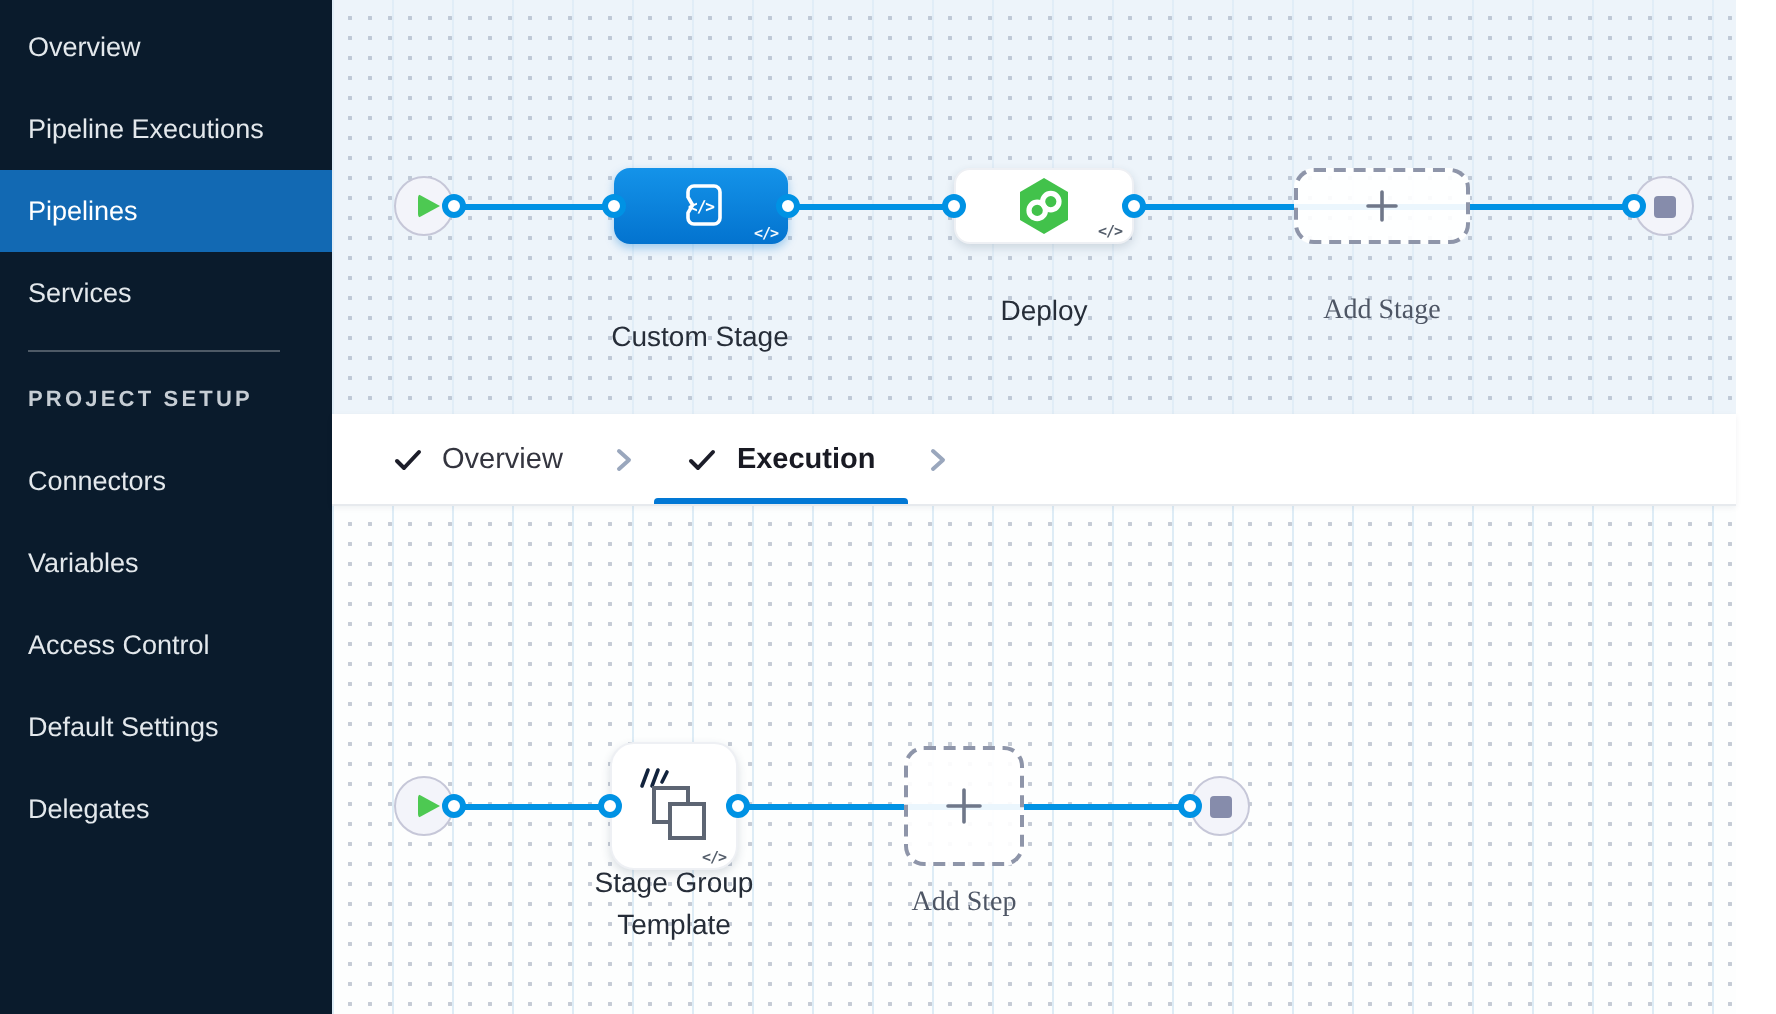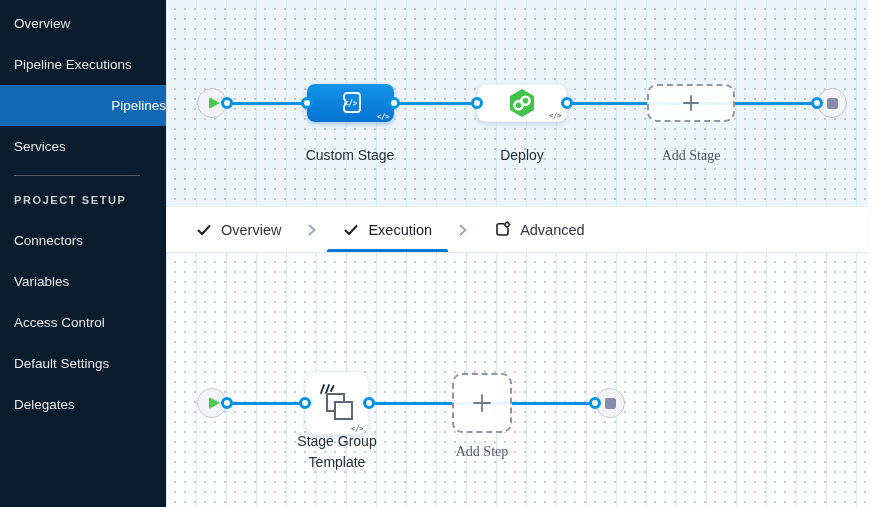--- a/index.html
+++ b/index.html
@@ -4,21 +4,21 @@
 <style>
   * { box-sizing: border-box; margin: 0; padding: 0; }
   html,body { width: 888px; height: 507px; overflow: hidden; }
   body { font-family: "Liberation Sans", sans-serif; }
   .app { display: flex; width: 868px; height: 507px; }
 
   
   .sidebar { width: 166px; height: 100%; background: #0a1b2c; flex: 0 0 166px; padding-top: 3px; }
   .nav-item { height: 41px; display: flex; align-items: center; padding-left: 14px;
               color: #e3e8ec; font-size: 13.5px; cursor: pointer; }
-  .nav-item.active { background: #1269b3; color: #ffffff; justify-content: flex-end; }
+  .nav-item.active { background: #1269b3; color: #ffffff; }
   .side-divider { border-top: 1px solid rgba(255,255,255,0.28); margin: 8px 26px 8px 14px; }
   .section-label { height: 32px; display: flex; align-items: center; padding-left: 14px;
                    color: #c6cdd4; font-size: 11px; letter-spacing: 1.6px; font-weight: 600; margin-bottom: 4px; }
 
   
   .main { flex: 1; display: flex; flex-direction: column; min-width: 0; }
 
   .canvas { position: relative; overflow: hidden; }
   .canvas-stage {
     height: 207px;
@@ -38,21 +38,21 @@
     background-size: auto, 10px 10px;
     background-position: 0 0, 4px 4px;
   }
 
   
   .tab-bar { height: 46px; background: #ffffff; display: flex; align-items: center;
              padding-left: 8px; border-bottom: 1px solid #e7eaee;
              box-shadow: 0 1px 3px rgba(20,40,70,0.06); position: relative; z-index: 5; }
   .tab { display: flex; align-items: center; gap: 9px; padding: 0 22px; height: 100%;
          position: relative; font-size: 14.5px; color: #34353f; cursor: pointer; }
-  .tab.active { font-weight: 400; color: #191a23; }
+  .tab.active { font-weight: 700; color: #191a23; }
   .tab.active::after { content: ""; position: absolute; left: 6px; right: 6px; bottom: 0;
                        height: 3px; background: #0278d5; border-radius: 2px 2px 0 0; }
   .tab-sep { display: flex; align-items: center; margin: 0 2px; }
 
   
   .edge { position: absolute; height: 3px; background: #0092e4; border-radius: 2px; z-index: 1; }
   .port { position: absolute; width: 12px; height: 12px; border-radius: 50%; background: #ffffff;
           border: 3px solid #0092e4; transform: translate(-50%,-50%); z-index: 4; }
   .terminal { position: absolute; width: 30px; height: 30px; border-radius: 50%;
               background: #f3f4fa; border: 1px solid #c6c7d8; display: flex;
@@ -135,21 +135,21 @@
         <div class="stage-icon-wrap">
           <svg width="30" height="28" viewBox="0 0 30 28">
             <path d="M11 4 h10 a3 3 0 0 1 3 3 v13 a3 3 0 0 1 -3 3 h-10 a3 3 0 0 1 -3 -3 v-2.6 l2.3 -3.9 -2.3 -3.9 v-2.6 a3 3 0 0 1 3 -3 z" fill="none" stroke="#ffffff" stroke-width="1.8" stroke-linejoin="round"></path>
           </svg>
           <span class="stage-icon-code">&lt;/&gt;</span>
         </div>
         <span class="code-badge on-blue">&lt;/&gt;</span>
       </div>
       <div class="port" style="left:141px; top:103px;"></div>
       <div class="port" style="left:228px; top:103px;"></div>
-      <div class="node-label" style="left:104px; top:145px; width:160px;">Custom Stage</div>
+      <div class="node-label" style="left:104px; top:158px; width:160px;">Custom Stage</div>
 
       <div class="node node-white" style="left:311px; top:84px; width:90px; height:38px;">
         <svg width="30" height="32" viewBox="0 0 30 32">
           <polygon points="15,2 27,9 27,23 15,30 3,23 3,9" fill="#42c24b"></polygon>
           <g fill="none" stroke="#ffffff" stroke-width="2.6">
             <circle cx="11.6" cy="18.2" r="4.1"></circle>
             <circle cx="18.4" cy="13.8" r="4.1"></circle>
           </g>
         </svg>
         <span class="code-badge on-white">&lt;/&gt;</span>
@@ -187,28 +187,20 @@
         <svg width="16" height="16" viewBox="0 0 16 16">
           <path d="M2.5 8.5 L6 12 L13.5 4" fill="none" stroke="#1c1d29" stroke-width="2" stroke-linecap="round" stroke-linejoin="round"></path>
         </svg>
         <span>Execution</span>
       </div>
       <div class="tab-sep">
         <svg width="14" height="16" viewBox="0 0 14 16">
           <path d="M4.5 3.5 L9.5 8 L4.5 12.5" fill="none" stroke="#9aa7bd" stroke-width="2" stroke-linecap="round" stroke-linejoin="round"></path>
         </svg>
       </div>
-      <div class="tab">
-        <svg width="17" height="17" viewBox="0 0 17 17">
-          <path d="M9.8 2.8 H5 a2 2 0 0 0 -2 2 V12 a2 2 0 0 0 2 2 H12 a2 2 0 0 0 2 -2 V7.6" fill="none" stroke="#1c1d29" stroke-width="1.6" stroke-linecap="round"></path>
-          <circle cx="13.1" cy="3.6" r="2.1" fill="none" stroke="#1c1d29" stroke-width="1.4"></circle>
-          <path d="M13.1 0.6 V1.3 M13.1 5.9 V6.6 M10.1 3.6 H10.8 M15.4 3.6 H16.1" stroke="#1c1d29" stroke-width="1.1" stroke-linecap="round"></path>
-        </svg>
-        <span>Advanced</span>
-      </div>
     </div>
 
     <div class="canvas canvas-exec">
       <div class="edge" style="left:46px; top:148.5px; width:398px;"></div>
 
       <div class="terminal" style="left:31px; top:135px;">
         <div class="play-tri"></div>
       </div>
       <div class="port" style="left:61px; top:150px;"></div>
 

